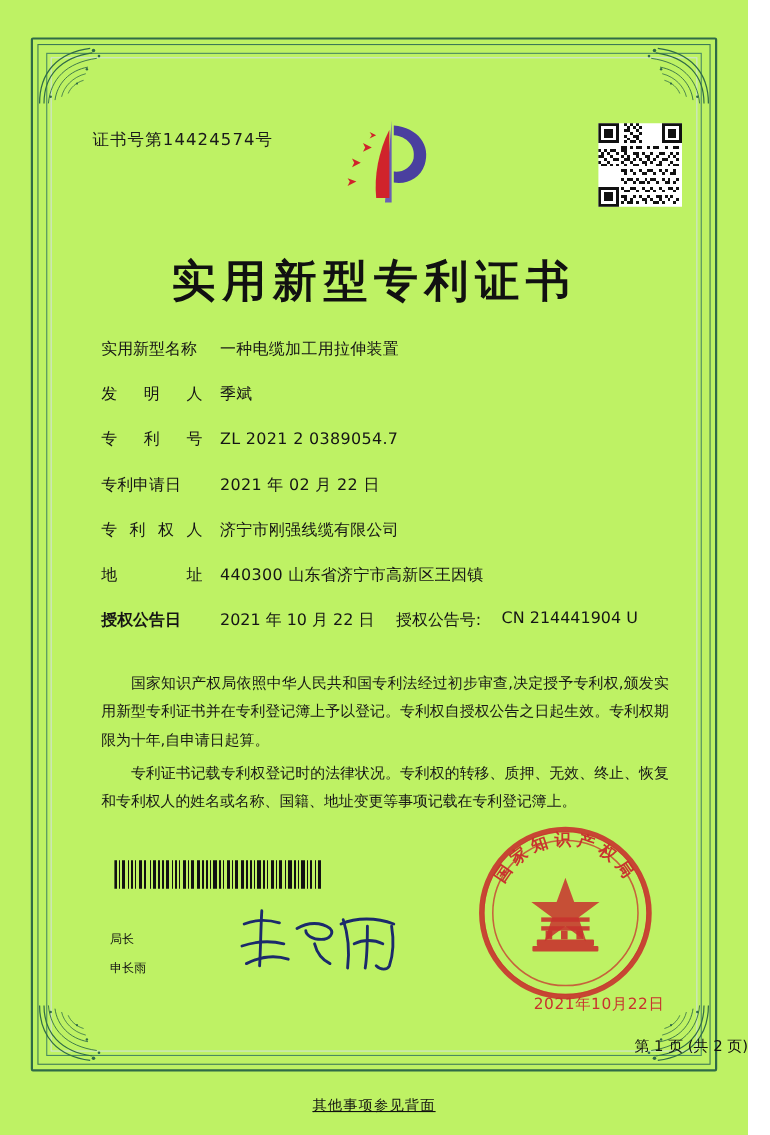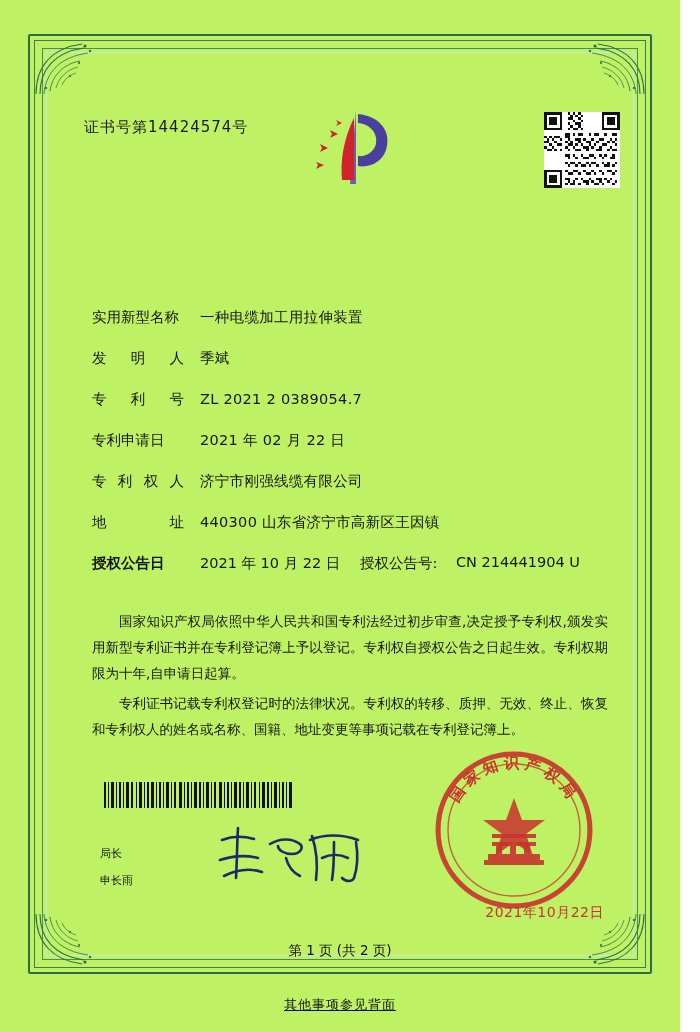--- a/index.html
+++ b/index.html
@@ -161,21 +161,21 @@
     font-size: 14px;
     color: #c8332e;
     font-family: "DejaVu Sans", sans-serif;
     letter-spacing: 0.5px;
   }
 
   
   .page-no {
     position: absolute;
     left: 0; right: 0; bottom: 72px;
-    text-align: center;
+    text-align: right;
     font-size: 13.5px;
     color: #111;
     font-family: "DejaVu Sans", sans-serif;
   }
   .footnote {
     position: absolute;
     left: 0; right: 0; bottom: 18px;
     text-align: center;
     font-size: 13px;
     color: #111;
@@ -429,20 +429,21 @@
           <rect x="10" y="27" width="2" height="1"></rect>
           <rect x="13" y="27" width="1" height="1"></rect>
         <rect x="16" y="27" width="1" height="1"></rect>
           <rect x="19" y="27" width="2" height="1"></rect>
           <rect x="22" y="27" width="1" height="1"></rect>
           <rect x="26" y="27" width="1" height="1"></rect>
       </g>
     </svg>
   </div>
 
+  <div class="title">实用新型专利证书</div>
 
   <div class="fields">
 
     <div class="row">
       <span class="lbl">实用新型名称</span>
       <span class="val">一种电缆加工用拉伸装置</span>
     </div>
 
     <div class="row">
       <span class="lbl spread">

